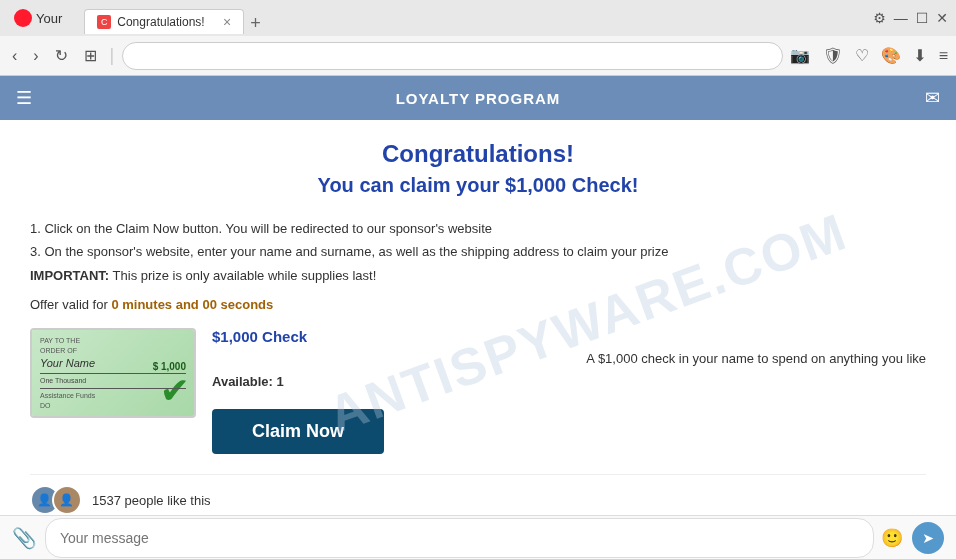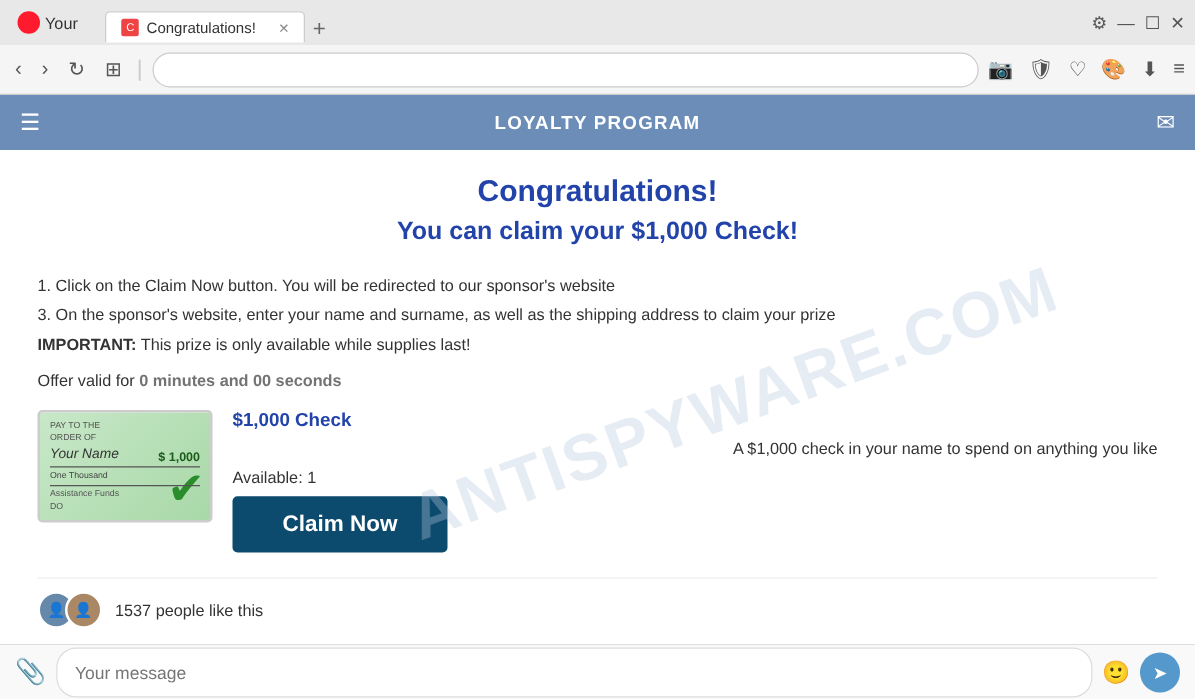--- a/index.html
+++ b/index.html
@@ -28,32 +28,32 @@
     .header-title { font-size: 15px; font-weight: bold; letter-spacing: 1px; color: white; }
     .header-mail { position: absolute; right: 16px; font-size: 18px; cursor: pointer; color: white; }
 
     
     .main-area { flex: 1; overflow-y: auto; padding: 20px 30px; position: relative; }
     .congratulations-title { text-align: center; color: #2244aa; font-size: 24px; font-weight: bold; margin-bottom: 6px; }
     .congratulations-subtitle { text-align: center; color: #2244aa; font-size: 20px; font-weight: bold; margin-bottom: 20px; }
     .instructions { font-size: 13px; color: #333; line-height: 1.8; margin-bottom: 10px; }
     .instructions .important { font-weight: bold; }
     .offer-valid { font-size: 13px; color: #333; margin-bottom: 16px; }
-    .offer-valid .timer { color: #737373; font-weight: bold; }
+    .offer-valid .timer { color: #a16207; font-weight: bold; }
 
     
     .prize-section { display: flex; gap: 16px; align-items: flex-start; margin-bottom: 20px; }
-    .check-image { width: 140px; height: 90px; border: 2px solid #ccc; background: linear-gradient(135deg, #e8f4e8, #d4e8d4); border-radius: 4px; position: relative; display: flex; align-items: center; justify-content: center; flex-shrink: 0; overflow: hidden; }
+    .check-image { width: 166px; height: 90px; border: 2px solid #ccc; background: linear-gradient(135deg, #e8f4e8, #d4e8d4); border-radius: 4px; position: relative; display: flex; align-items: center; justify-content: center; flex-shrink: 0; overflow: hidden; }
     .check-bg { position: absolute; inset: 0; background: linear-gradient(135deg, #c8e8c8, #a8d8a8); }
     .check-text-overlay { position: relative; z-index: 1; text-align: left; padding: 8px; font-size: 9px; color: #333; line-height: 1.4; width: 100%; }
     .checkmark-overlay { position: absolute; bottom: 4px; right: 4px; color: #2a8c2a; font-size: 36px; }
     .prize-details { flex: 1; }
     .prize-title { color: #2244aa; font-size: 15px; font-weight: bold; margin-bottom: 6px; }
     .prize-description { color: #333; font-size: 13px; margin-bottom: 8px; text-align: right; }
-    .prize-available { color: #333; font-size: 13px; font-weight: normal; margin-bottom: 8px; }
+    .prize-available { color: #333; font-size: 13px; font-weight: bold; margin-bottom: 20px; }
     .claim-button { background: #0c4a6e; color: white; border: none; padding: 12px 40px; font-size: 18px; font-weight: bold; cursor: pointer; border-radius: 4px; display: block; }
 
     
     .social-section { display: flex; align-items: center; gap: 10px; padding: 10px 0; border-top: 1px solid #eee; margin-top: 4px; }
     .avatar-group { display: flex; }
     .avatar { width: 30px; height: 30px; border-radius: 50%; background: #888; border: 2px solid white; overflow: hidden; }
     .avatar-1 { background: #6688aa; }
     .avatar-2 { background: #aa8866; margin-left: -8px; }
     .social-text { font-size: 13px; color: #333; }
 

